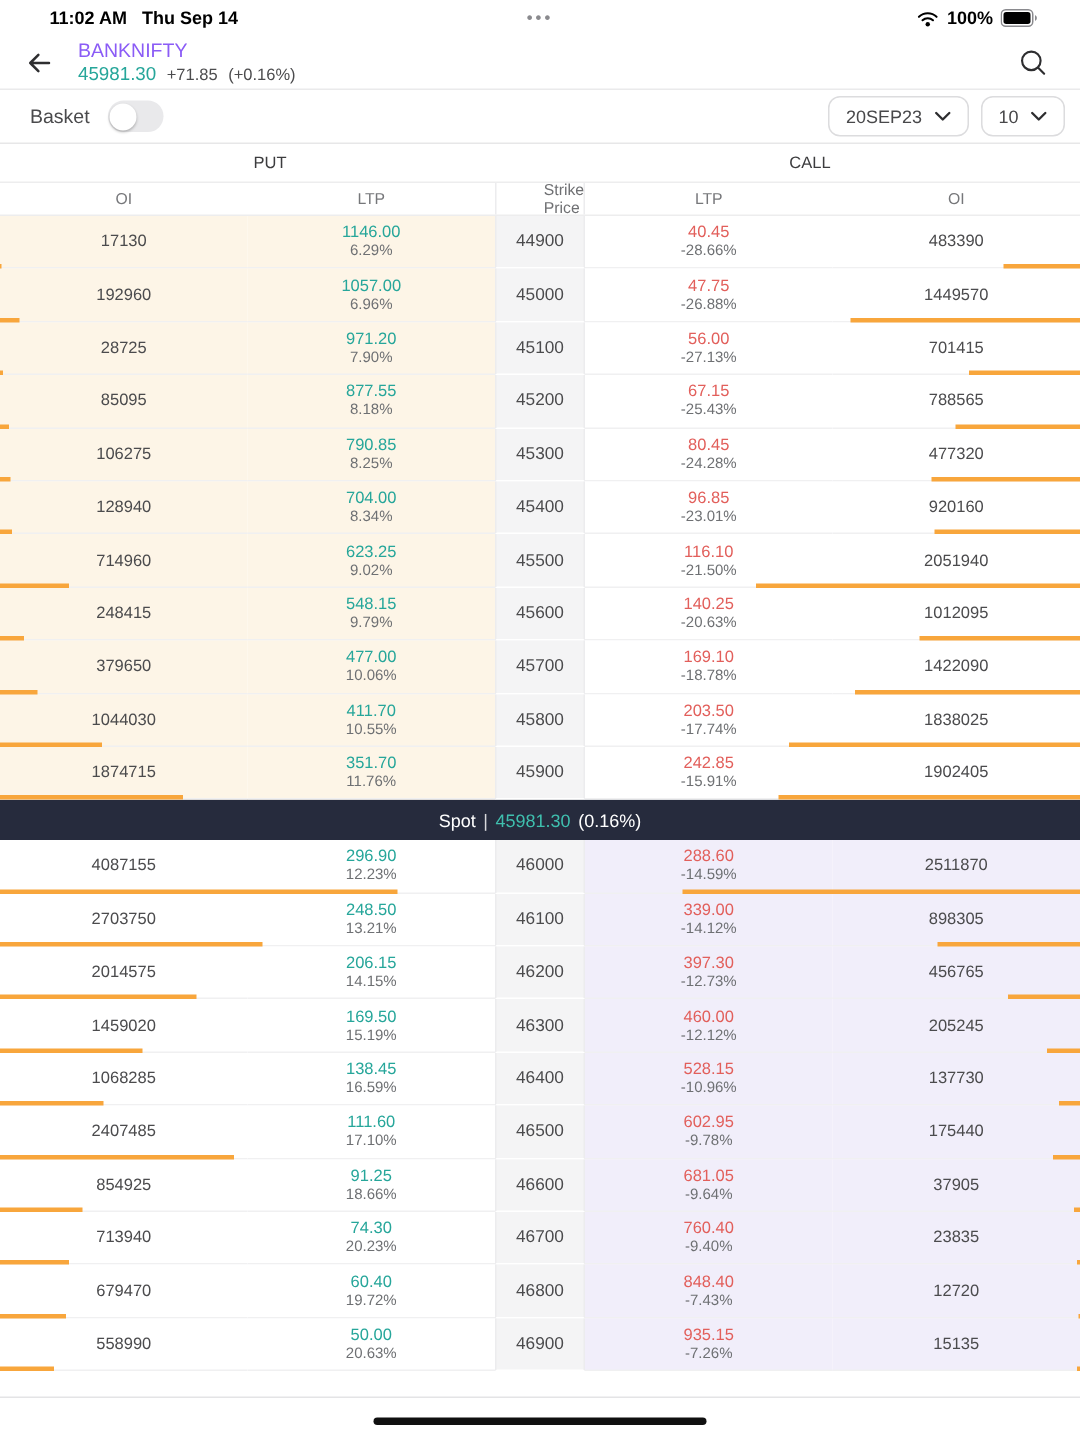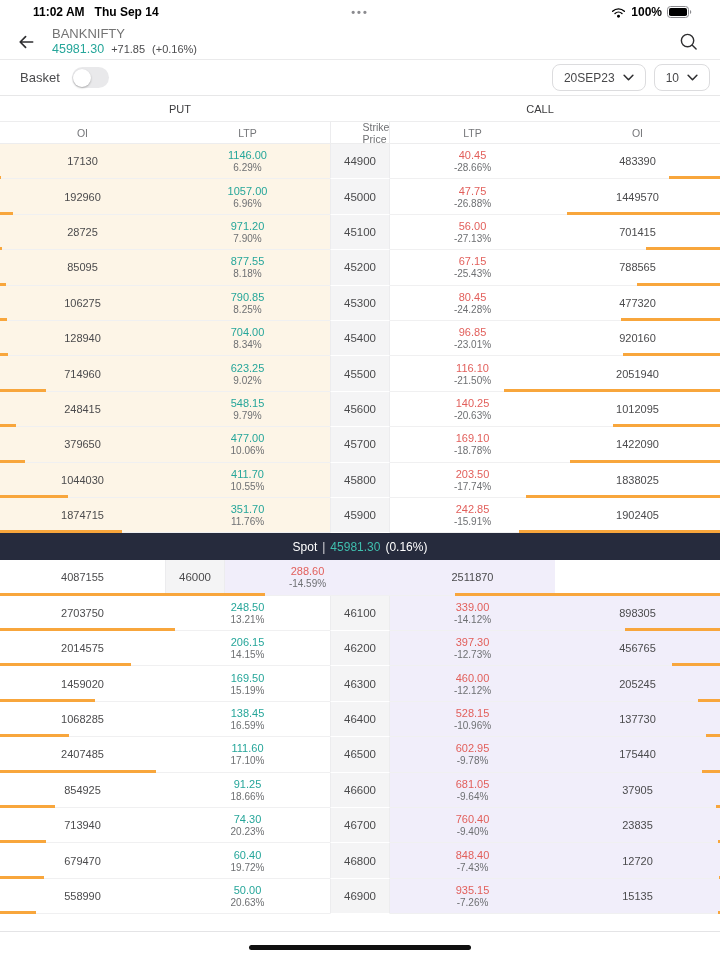--- a/index.html
+++ b/index.html
@@ -20,21 +20,21 @@
     font-size:12px;font-weight:bold;color:#000;position:relative;}
   .status-left{display:flex;gap:10px;align-items:flex-end;}
   .status-ellipsis{position:absolute;left:0;right:0;text-align:center;color:#8a8a8e;
     font-size:11px;letter-spacing:2px;font-weight:bold;}
   .status-right{margin-left:auto;display:flex;align-items:center;gap:5px;}
 
   
   .app-header{height:36px;display:flex;align-items:center;border-bottom:1px solid #eaeaeb;}
   .back-btn{width:52px;display:flex;justify-content:center;align-items:center;cursor:pointer;}
   .title-block{display:flex;flex-direction:column;line-height:1.25;}
-  .inst-title{font-size:13px;color:#737373;}
+  .inst-title{font-size:13px;color:#8b5cf6;}
   .inst-price-row{display:flex;align-items:baseline;gap:7px;font-size:12.5px;}
   .inst-price{color:var(--accent-teal);}
   .inst-change{font-size:11px;color:#4c4c4e;}
   .search-btn{margin-left:auto;margin-right:22px;display:flex;align-items:center;cursor:pointer;}
 
   
   .toolbar{height:36px;display:flex;align-items:center;padding:0 10px 0 20px;
     border-bottom:1px solid #e7e7e8;}
   .basket-label{font-size:13px;color:#4a4a4c;}
   .toggle{width:37px;height:21px;border-radius:11px;background:#e9e9eb;position:relative;
@@ -413,20 +413,24 @@
     <div class="spot-row">
       <span>Spot</span>
       <span class="spot-sep">|</span>
       <span class="spot-price">45981.30</span>
       <span>(0.16%)</span>
     </div>
     <div class="row itm-put">
       <div class="cell oi call">
         <span class="oi-val">4087155</span>
       </div>
+      <div class="cell ltp call">
+        <span class="ltp-val up">296.90</span>
+        <span class="pct-val">12.23%</span>
+      </div>
       <div class="cell strike">
         <span class="strike-val">46000</span>
       </div>
       <div class="cell ltp put">
         <span class="ltp-val down">288.60</span>
         <span class="pct-val">-14.59%</span>
       </div>
       <div class="cell oi put">
         <span class="oi-val">2511870</span>
       </div>

